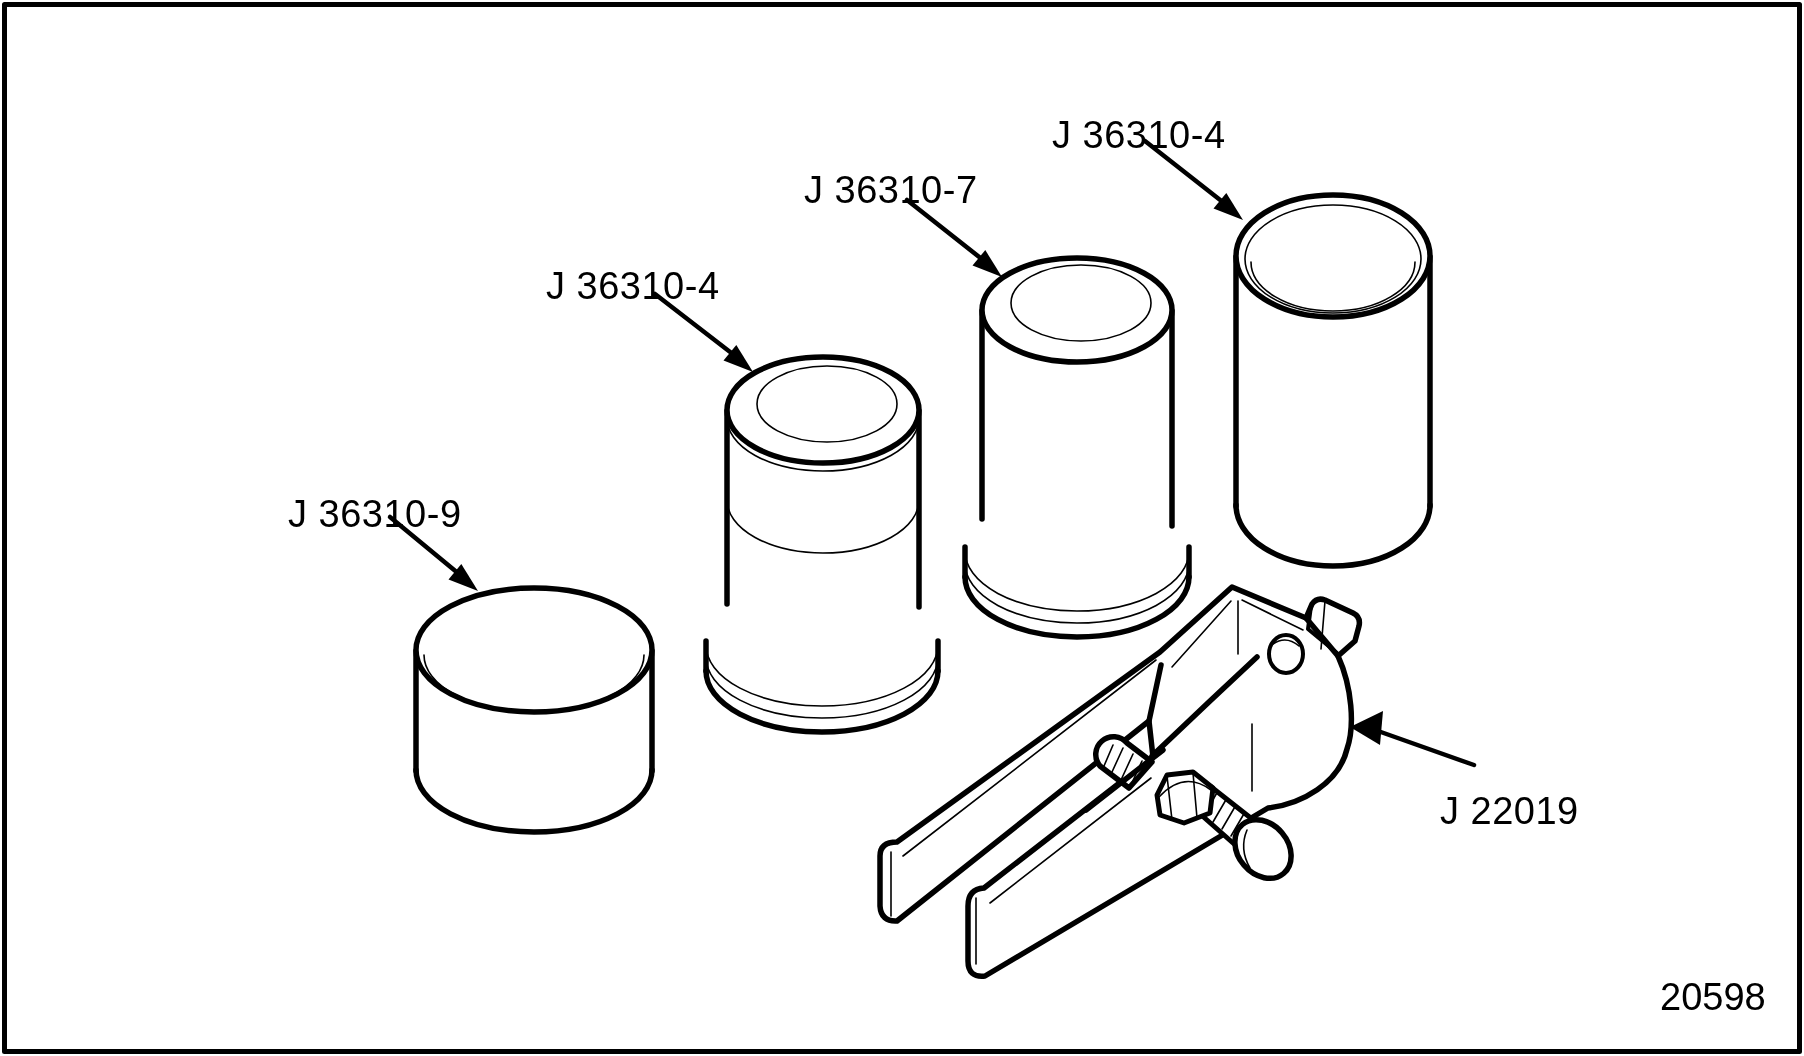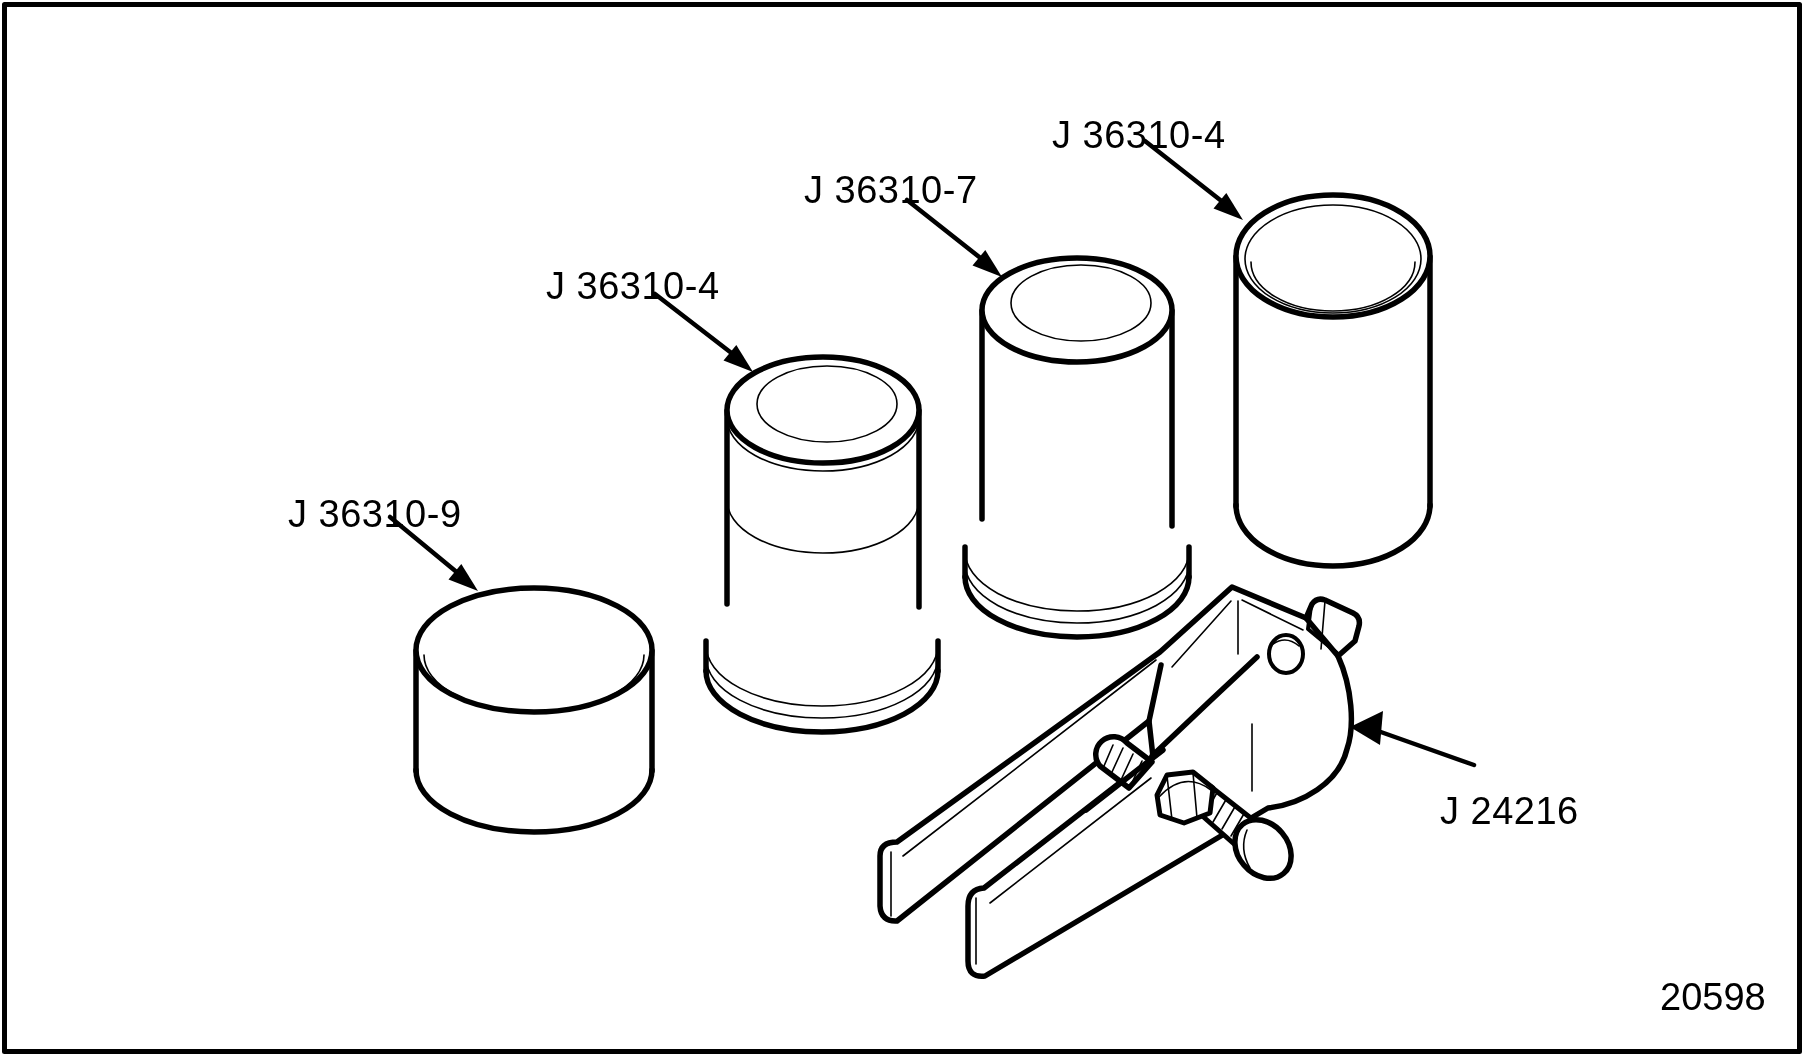--- a/index.html
+++ b/index.html
@@ -168,16 +168,16 @@
   </svg>
 
   <div class="part-label" style="left:288px;top:471px">J 36310-9</div>
 
   <div class="part-label" style="left:546px;top:243px">J 36310-4</div>
 
   <div class="part-label" style="left:804px;top:147px">J 36310-7</div>
 
   <div class="part-label" style="left:1052px;top:92px">J 36310-4</div>
 
-  <div class="part-label" style="left:1440px;top:768px">J 24216</div>
+  <div class="part-label" style="left:1440px;top:768px">J 22019</div>
 
   <div class="fig-num" style="left:1660px;top:978px">20598</div>
 </div>
 
 </body></html>

